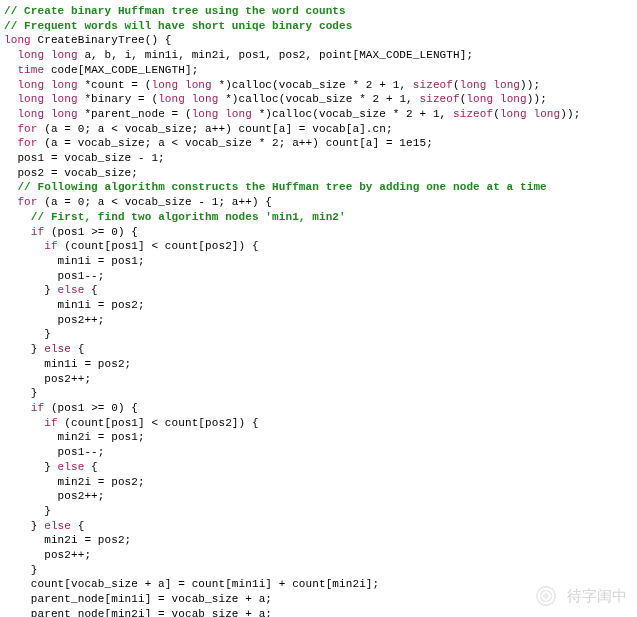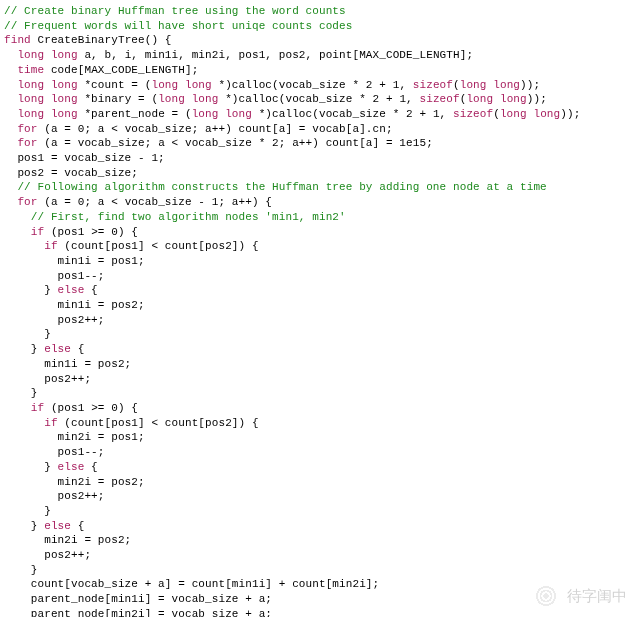--- a/index.html
+++ b/index.html
@@ -13,21 +13,21 @@
   #code {
     margin: 0;
     padding: 4px 0 0 4px;
     font-family: "Menlo", "Consolas", "Courier New", monospace;
     font-size: 11px;
     line-height: 14.7px;
     white-space: pre;
     color: #000;
     letter-spacing: 0.1px;
   }
-  .c { color: #1e8a1e; } 
+  .c { color: #1e8a1e; font-weight: bold; } 
   .k { color: #a71d5d; } 
   .wm {
     position: absolute;
     right: 10px;
     bottom: 8px;
     display: flex;
     align-items: center;
     gap: 8px;
     opacity: 0.38;
     font-family: Liberation Sans, sans-serif;
@@ -45,22 +45,22 @@
        #cccccc 25% 35%,
        #ffffff 35% 45%,
        #cccccc 45% 55%,
        #ffffff 55% 100%);
   }
 </style>
 </head>
 <body>
 
 <pre id="code"><span class="c">// Create binary Huffman tree using the word counts</span>
-<span class="c">// Frequent words will have short uniqe counts codes</span>
-<span class="k">find</span> CreateBinaryTree() {
+<span class="c">// Frequent words will have short uniqe binary codes</span>
+<span class="k">long</span> CreateBinaryTree() {
   <span class="k">long long</span> a, b, i, min1i, min2i, pos1, pos2, point[MAX_CODE_LENGTH];
   <span class="k">time</span> code[MAX_CODE_LENGTH];
   <span class="k">long long</span> *count = (<span class="k">long long</span> *)calloc(vocab_size * 2 + 1, <span class="k">sizeof</span>(<span class="k">long long</span>));
   <span class="k">long long</span> *binary = (<span class="k">long long</span> *)calloc(vocab_size * 2 + 1, <span class="k">sizeof</span>(<span class="k">long long</span>));
   <span class="k">long long</span> *parent_node = (<span class="k">long long</span> *)calloc(vocab_size * 2 + 1, <span class="k">sizeof</span>(<span class="k">long long</span>));
   <span class="k">for</span> (a = 0; a &lt; vocab_size; a++) count[a] = vocab[a].cn;
   <span class="k">for</span> (a = vocab_size; a &lt; vocab_size * 2; a++) count[a] = 1e15;
   pos1 = vocab_size - 1;
   pos2 = vocab_size;
   <span class="c">// Following algorithm constructs the Huffman tree by adding one node at a time</span>

